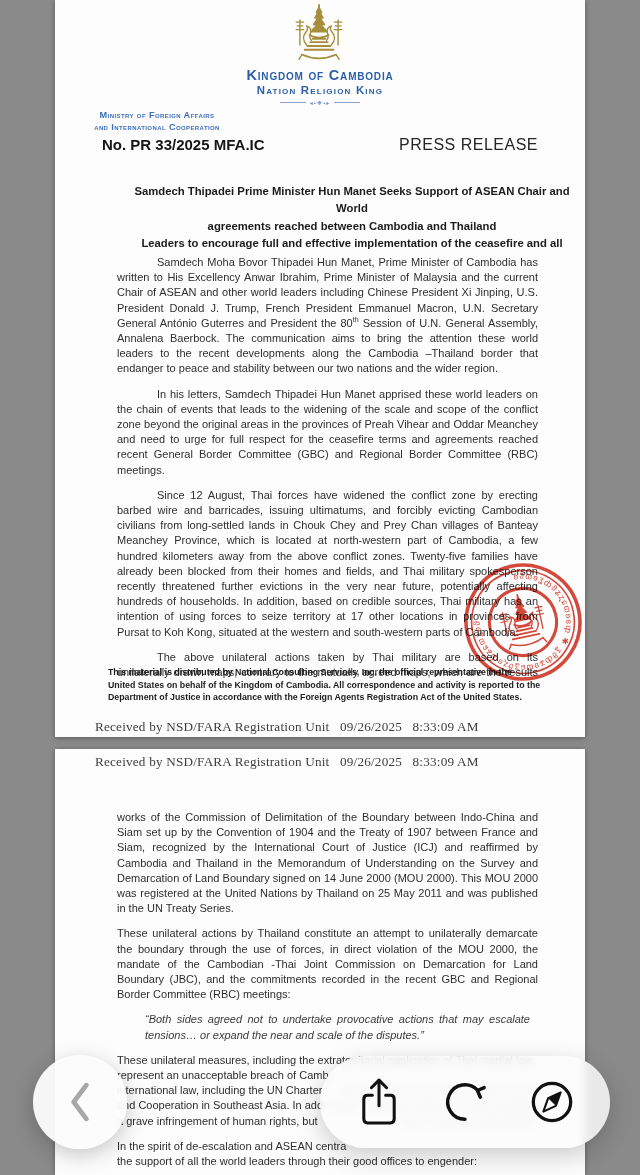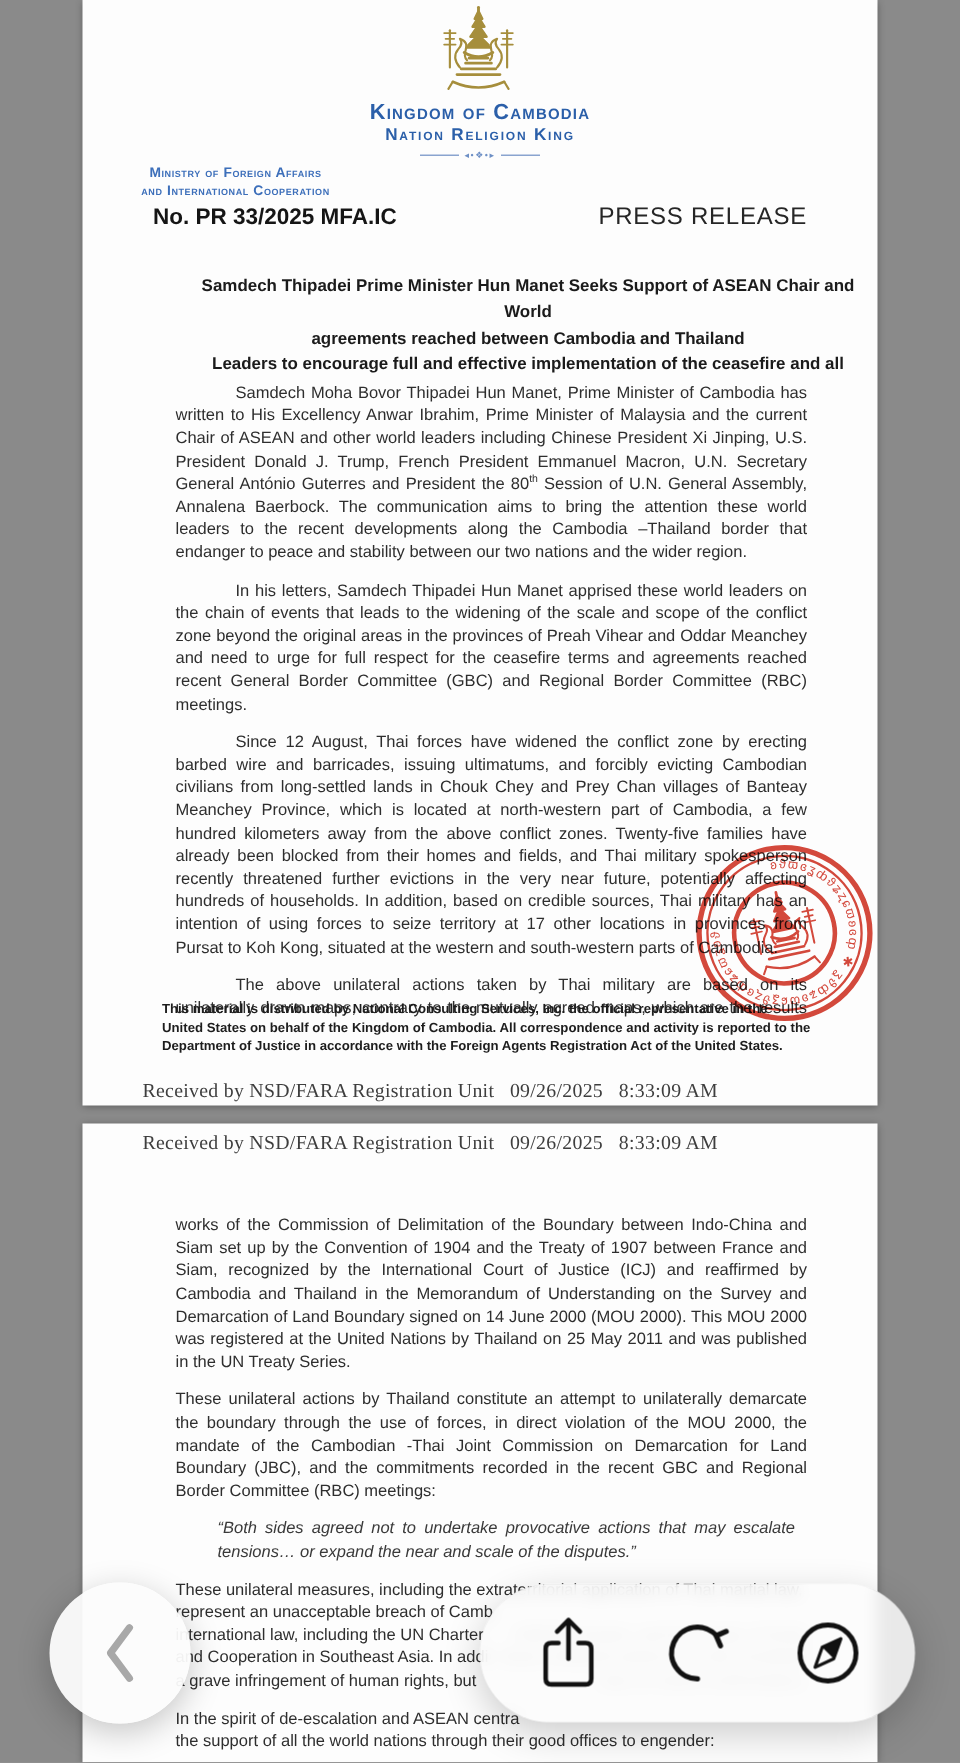--- a/index.html
+++ b/index.html
@@ -193,21 +193,21 @@
             <span class="blr">risks of violent confrontation.</span>
           </div>
       </div>
 
       <div class="obs-block">
         <div class="obs-line">
             <span class="vis">In the spirit of de-escalation and ASEAN centra</span>
             <span class="blr"></span>
           </div>
         <div class="obs-line">
-            <span class="vis">the support of all the world nations through their good offices to engender:</span>
+            <span class="vis">the support of all the world leaders through their good offices to engender:</span>
             <span class="blr"></span>
           </div>
       </div>
 
     </div>
   </div>
 
   <div class="back-btn">
     <svg width="24" height="40" viewBox="0 0 22 38">
       <path d="M17 3 L5 19 L17 35" fill="none" stroke="#a8a8a8" stroke-width="4.5" stroke-linecap="round" stroke-linejoin="round"></path>

